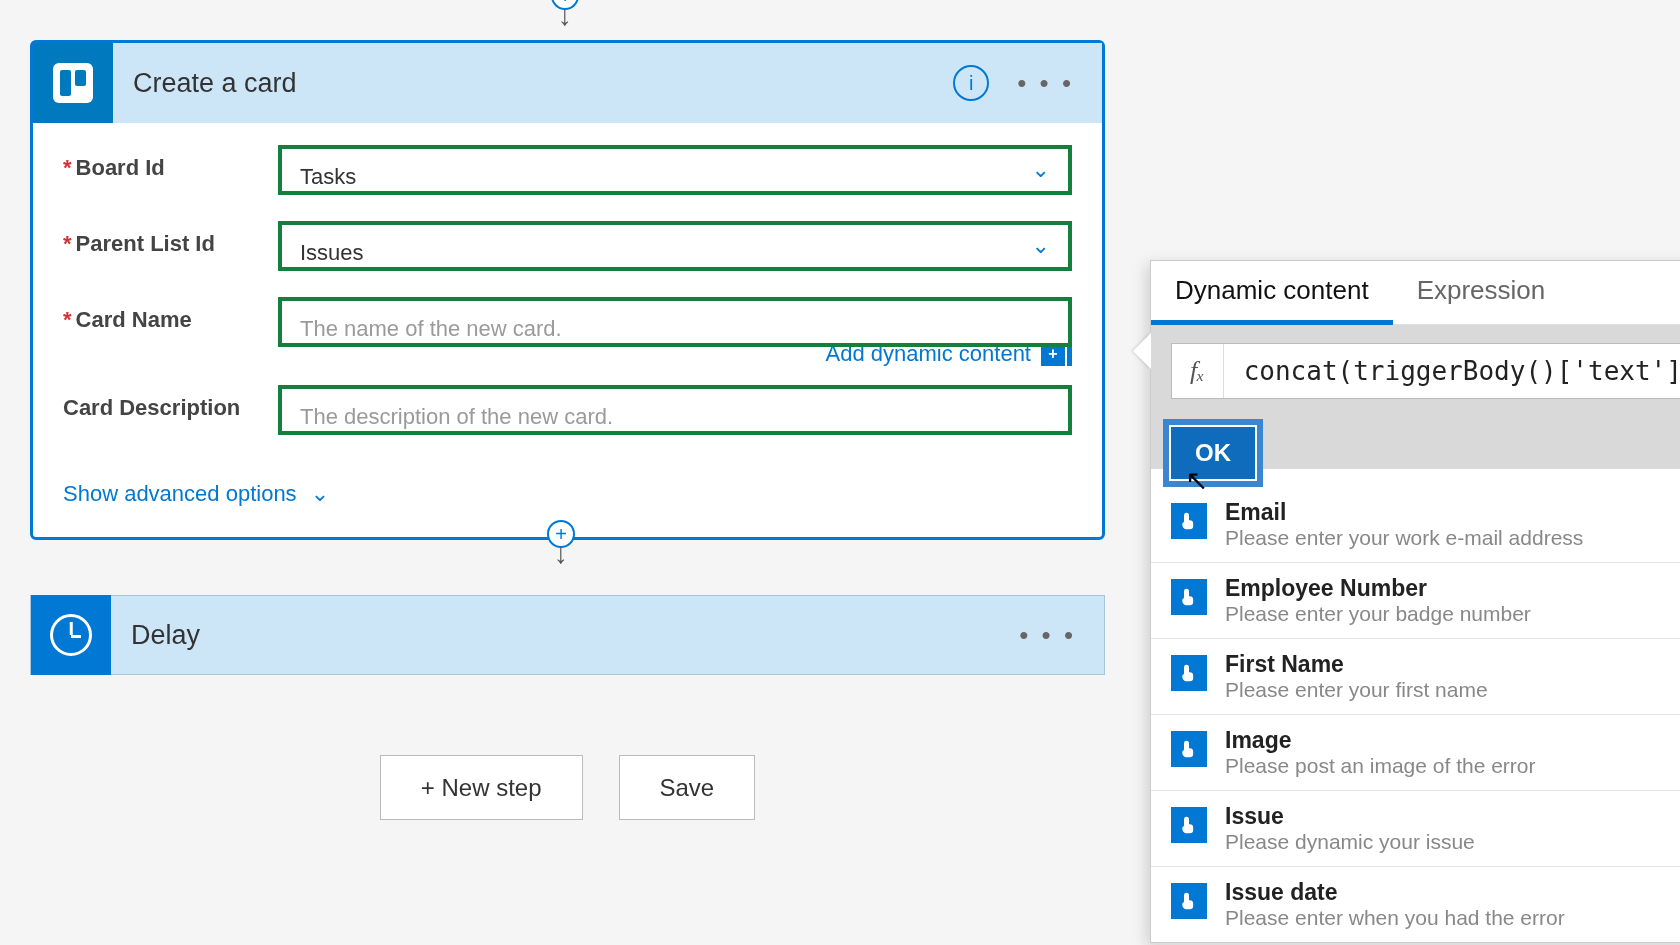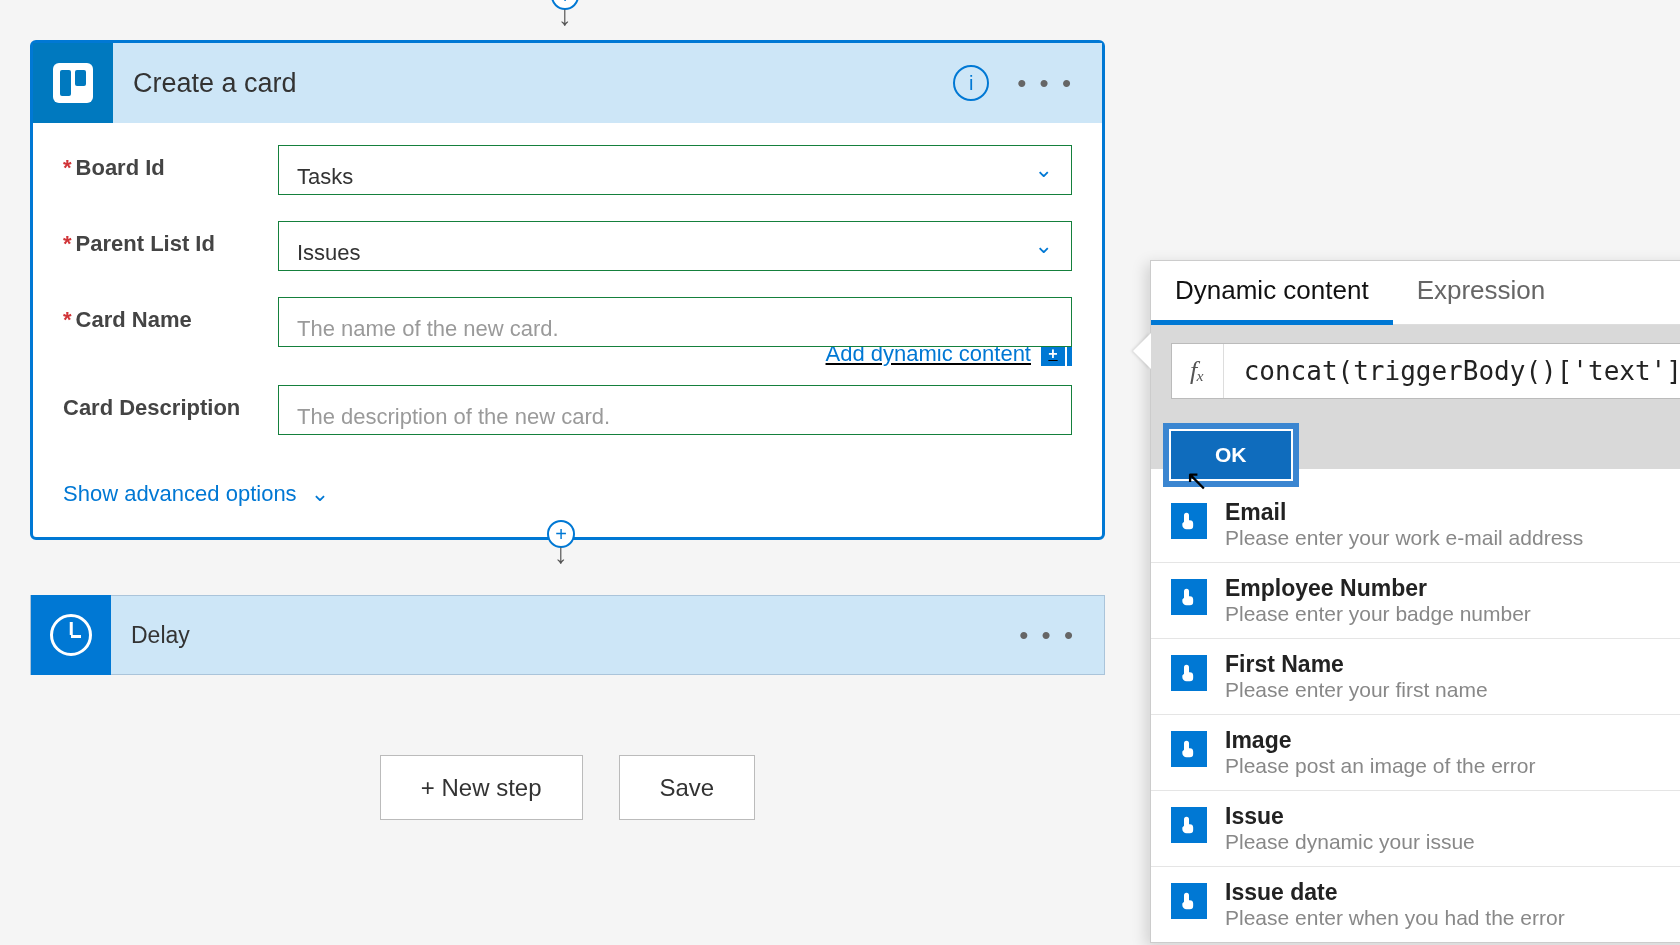--- a/index.html
+++ b/index.html
@@ -20,61 +20,61 @@
   .trello-glyph::after{right:7px;height:16px;}
   .card-title { font-size:27px; color:#333; margin-left:20px; flex:1; }
   .info-circle { width:36px; height:36px; border:2px solid #0078d4; border-radius:50%; color:#0078d4; display:flex; align-items:center; justify-content:center; font-size:20px; margin-right:28px; cursor:pointer; }
   .more-dots { color:#666; font-size:26px; letter-spacing:3px; margin-right:28px; cursor:pointer; }
 
   .card-body { padding:22px 30px 30px 30px; }
   .field-row { display:flex; align-items:flex-start; margin-bottom:26px; }
   .field-label { width:215px; font-size:22px; color:#444; padding-top:10px;font-weight:bold; }
   .req { color:#d13438; margin-right:4px; }
   .field-input-wrap { flex:1; position:relative; }
-  .select-box, .text-box { width:100%; height:50px; border:1px solid #15803d; font-size:22px; padding:14px 50px 0 18px; background:#fff; color:#333; }
+  .select-box, .text-box { width:100%; height:50px; border:4px solid #15803d; font-size:22px; padding:14px 50px 0 18px; background:#fff; color:#333; }
   .text-box::placeholder { color:#9a9a9a; }
   .select-box { text-align:left; cursor:pointer; display:flex; align-items:center; position:relative; }
   .chev { position:absolute; right:18px; top:50%; transform:translateY(-50%); color:#0078d4; font-size:22px; pointer-events:none; }
-  .dyn-row { display:flex; justify-content:flex-end; align-items:center; margin-top:-14px; margin-bottom:18px; padding-right:0;text-decoration:underline; }
+  .dyn-row { display:flex; justify-content:flex-end; align-items:center; margin-top:-14px; margin-bottom:18px; padding-right:0; }
   .dyn-link { color:#0078d4; font-size:22px; cursor:pointer; margin-right:10px; }
   .dyn-badge { display:inline-flex; align-items:center; }
   .dyn-badge-box { width:24px; height:24px; background:#0078d4; color:#fff; display:flex; align-items:center; justify-content:center; font-size:16px; font-weight:bold; }
   .dyn-badge-bar { width:5px; height:24px; background:#0078d4; margin-left:2px; }
 
   .adv-options { color:#0078d4; font-size:22px; cursor:pointer; display:inline-flex; align-items:center; gap:14px; margin-top:20px; }
 
   
   .connector-mid { position:absolute; left:547px; top:520px; display:flex; flex-direction:column; align-items:center; }
   
   
   .delay-card { position:absolute; left:30px; top:595px; width:1075px; border:1px solid #aac4da; background:#cde6f7; height:80px; display:flex; align-items:center; }
   .delay-icon-sq { width:80px; height:80px; background:#0078d4; display:flex; align-items:center; justify-content:center; }
   .clock-glyph { width:42px; height:42px; border:3px solid #fff; border-radius:50%; position:relative; }
   .clock-glyph::before{content:"";position:absolute;width:2.5px;height:13px;background:#fff;left:50%;top:5px;transform:translateX(-50%);}
   .clock-glyph::after{content:"";position:absolute;width:10px;height:2.5px;background:#fff;left:50%;top:18px;}
-  .delay-title { font-size:23px; color:#333; margin-left:20px; flex:1; }
+  .delay-title { font-size:27px; color:#333; margin-left:20px; flex:1; }
   .delay-dots { color:#666; font-size:26px; letter-spacing:3px; margin-right:28px; cursor:pointer; }
 
   
   .footer-btns { position:absolute; left:30px; top:755px; width:1075px; display:flex; justify-content:center; gap:36px; }
   .btn { height:65px; border:1px solid #bbb; background:#fff; font-size:24px; color:#333; padding:0 40px; cursor:pointer; display:flex; align-items:center; }
 
   
   .dyn-panel { position:absolute; left:1150px; top:260px; width:560px; background:#fff; border:1px solid #ccc; box-shadow:-4px 4px 14px rgba(0,0,0,.15); }
   .dyn-pointer { position:absolute; left:-18px; top:72px; width:0; height:0; border-top:18px solid transparent; border-bottom:18px solid transparent; border-right:18px solid #fff; filter:drop-shadow(-2px 0 1px rgba(0,0,0,.1)); }
   .dyn-tabs { display:flex; border-bottom:1px solid #ddd; }
   .dyn-tab { padding:14px 24px 18px 24px; font-size:26px; color:#666; cursor:pointer; position:relative; }
   .dyn-tab.active { color:#111; font-weight:400; }
   .dyn-tab.active::after { content:""; position:absolute; left:0; right:0; bottom:-1px; height:5px; background:#0078d4; }
   .dyn-expr-area { background:#d9d9d9; padding:18px 0 70px 0; position:relative; }
   .expr-input-row { background:#fff; margin:0 20px; height:56px; border:1px solid #bbb; display:flex; align-items:center; }
   .fx { font-style:italic; font-family:"Times New Roman",serif; font-size:26px; padding:8px 18px; color:#555; border-right:1px solid #ddd; height:100%; display:flex; align-items:center; }
   .expr-text { font-family:Consolas,monospace; font-size:26px; padding-left:20px; color:#222; white-space:nowrap; overflow:hidden; flex:1; }
   .ok-wrap { position:absolute; left:12px; bottom:-18px; border:6px solid #3b86d1; padding:2px; background:#fff; }
-  .ok-btn { background:#0f6cbd; color:#fff; border:none; font-size:21px; font-weight:700; padding:12px 44px; cursor:pointer; }
+  .ok-btn { background:#0f6cbd; color:#fff; border:none; font-size:24px; font-weight:700; padding:12px 24px; cursor:pointer; }
   .cursor-icon { position:absolute; left:34px; bottom:-28px; font-size:28px; color:#000; z-index:5; pointer-events:none; }
 
   .dyn-list { padding-top:30px; }
   .dyn-item { display:flex; align-items:flex-start; padding:12px 20px; border-top:1px solid #e5e5e5; cursor:pointer; }
   .dyn-item:first-child { border-top:none; }
   .dyn-item-icon { width:36px; height:36px; background:#0078d4; display:flex; align-items:center; justify-content:center; margin-right:18px; flex-shrink:0; margin-top:4px; }
   .dyn-item-icon svg { width:20px; height:20px; fill:#fff; }
   .dyn-item-txt { display:flex; flex-direction:column;justify-content:space-between; }
   .dyn-item-title { font-size:23px; color:#222; font-weight:600; }
   .dyn-item-sub { font-size:21px; color:#888; }

